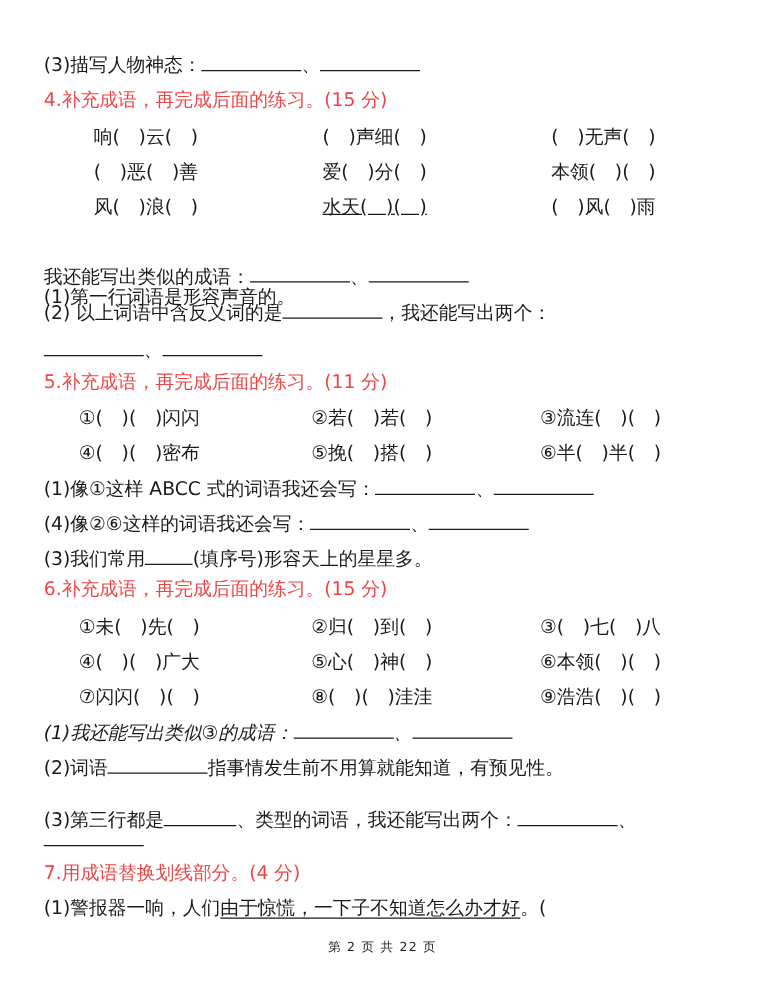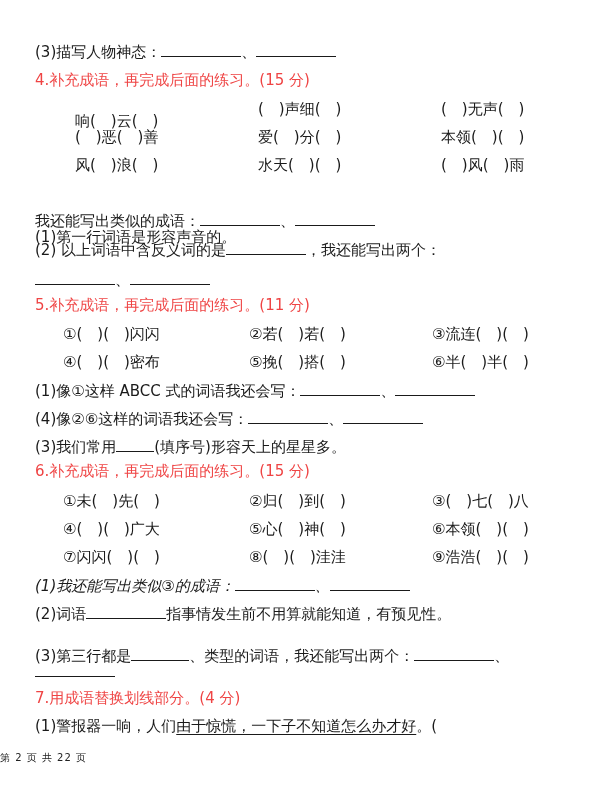--- a/index.html
+++ b/index.html
@@ -6,41 +6,41 @@
   body { width:612px; height:792px; position:relative; overflow:hidden;
          font-family:"DejaVu Sans", "Liberation Sans", sans-serif; color:#1a1a1a; }
   .line { position:absolute; left:35px; font-size:15px; line-height:20px; white-space:nowrap; }
   .heading { color:#ef4444; }
   .blank { display:inline-block; border-bottom:1px solid #1a1a1a; height:14px; vertical-align:baseline; }
   .b80 { width:80px; }
   .b38 { width:38px; }
   .b58 { width:58px; }
   .col { position:absolute; font-size:15px; line-height:20px; white-space:nowrap; }
   .u { text-decoration:underline; text-underline-offset:3px; }
-  .footer { position:absolute; top:751px; left:0; width:612px; font-size:10px; color:#222; letter-spacing:1px; }
+  .footer { position:absolute; top:751px; left:0; width:612px; text-align:center; font-size:10px; color:#222; letter-spacing:1px; }
 </style>
 </head>
 <body>
 
 <div class="line" style="top:42px;">
   <span>(3)描写人物神态：</span><span class="blank b80"></span><span>、</span><span class="blank b80"></span>
 </div>
 
 <div class="line heading" style="top:70px;">4.补充成语，再完成后面的练习。(15 分)</div>
 
-<div class="col" style="top:99px;left:75px;margin-top:12px;">响(　)云(　)</div>
+<div class="col" style="top:99px;left:75px;">响(　)云(　)</div>
 <div class="col" style="top:99px;left:258px;">(　)声细(　)</div>
 <div class="col" style="top:99px;left:441px;">(　)无声(　)</div>
 
 <div class="col" style="top:127px;left:75px;">(　)恶(　)善</div>
 <div class="col" style="top:127px;left:258px;">爱(　)分(　)</div>
 <div class="col" style="top:127px;left:441px;">本领(　)(　)</div>
 
 <div class="col" style="top:155px;left:75px;">风(　)浪(　)</div>
-<div class="col" style="top:155px;left:258px;">水天(　)(　)</div>
+<div class="col" style="top:155px;left:258px;text-decoration:underline;">水天(　)(　)</div>
 <div class="col" style="top:155px;left:441px;">(　)风(　)雨</div>
 
 <div class="line" style="top:183px;margin-top:44px;">(1)第一行词语是形容声音的。</div>
 <div class="line" style="top:211px;">
   <span>我还能写出类似的成语：</span><span class="blank b80"></span><span>、</span><span class="blank b80"></span>
 </div>
 <div class="line" style="top:240px;">
   <span>(2) 以上词语中含反义词的是</span><span class="blank b80"></span><span>，我还能写出两个：</span>
 </div>
 <div class="line" style="top:270px;">

